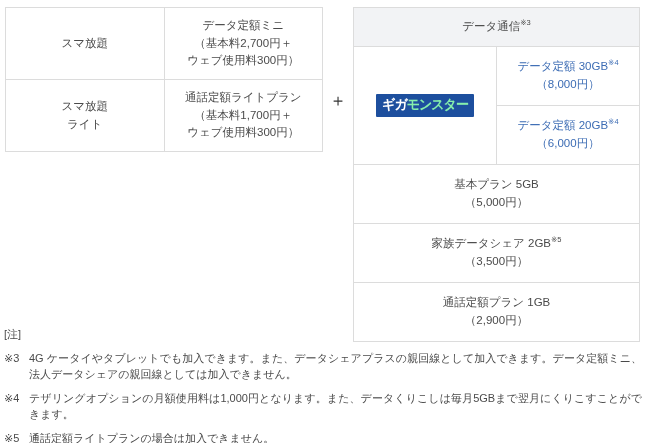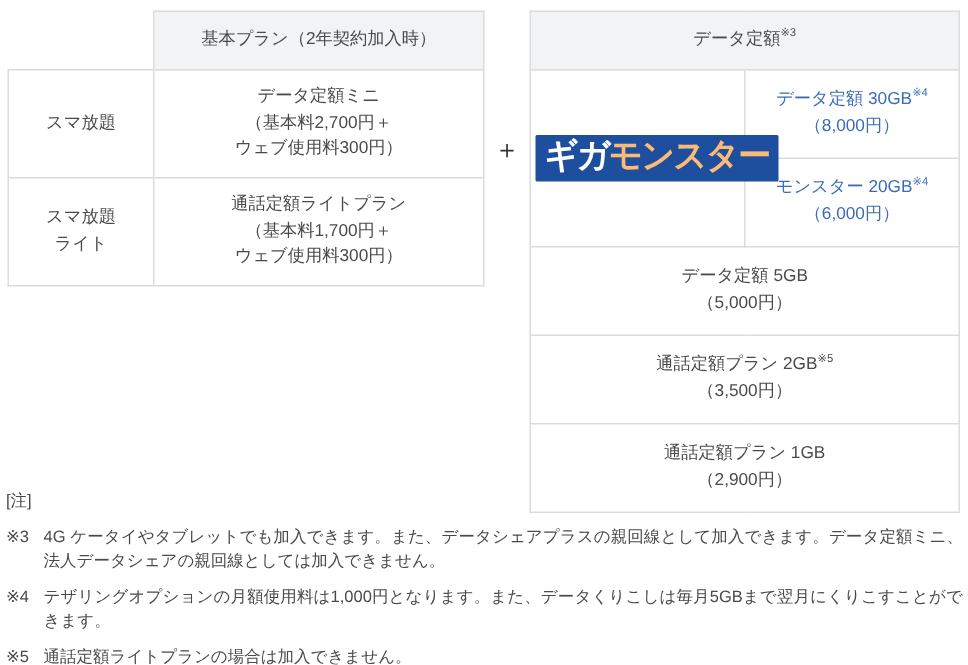--- a/index.html
+++ b/index.html
@@ -101,29 +101,29 @@
     display: inline-block;
     background: #1d4f9e;
     padding: 4px 6px 5px 6px;
     border-radius: 1px;
     line-height: 1;
     white-space: nowrap;
   }
   .logo-box .lg-a,
   .logo-box .lg-b {
     font-family: "DejaVu Sans", sans-serif;
-    font-size: 22px;
+    font-size: 13px;
     font-weight: bold;
     letter-spacing: -1px;
     line-height: 1;
     display: inline-block;
     transform: scaleY(1.05);
   }
   .logo-box .lg-a { color: #ffffff; }
-  .logo-box .lg-b { color: #fdba74; }
+  .logo-box .lg-b { color: #86efac; }
 
   
   #notes {
     position: absolute;
     left: 4px;
     top: 326px;
     width: 638px;
     font-size: 11px;
     color: #4a4a4a;
     line-height: 1.5;
@@ -153,24 +153,20 @@
   }
 </style>
 </head>
 <body>
 
 <div id="tables-area">
 
   <div id="left-table-wrap">
     <table id="left-table" class="plan-table">
       <tbody>
-        <tr>
-          <th class="col-label blank-cell"></th>
-          <th class="hdr-cell">基本プラン（2年契約加入時）</th>
-        </tr>
         <tr class="row-tall">
           <td>スマ放題</td>
           <td>
             <div>データ定額ミニ</div>
             <div>（基本料2,700円＋</div>
             <div>ウェブ使用料300円）</div>
           </td>
         </tr>
         <tr class="row-tall">
           <td>
@@ -187,49 +183,49 @@
     </table>
   </div>
 
   <div id="plus-sign">＋</div>
 
   <div id="right-table-wrap">
     <table id="right-table" class="plan-table">
       <tbody>
         <tr>
           <th class="hdr-cell" colspan="2">
-            <span>データ定額</span><span class="sup">※3</span>
+            <span>データ通信</span><span class="sup">※3</span>
           </th>
         </tr>
         <tr>
           <td class="col-logo row-logo" rowspan="2">
             <span class="logo-box">
               <span class="lg-a">ギガ</span><span class="lg-b">モンスター</span>
             </span>
           </td>
           <td class="row-gb cell-blue">
             <div><span>データ定額 30GB</span><span class="sup">※4</span></div>
             <div>（8,000円）</div>
           </td>
         </tr>
         <tr>
           <td class="row-gb cell-blue">
-            <div><span>モンスター 20GB</span><span class="sup">※4</span></div>
+            <div><span>データ定額 20GB</span><span class="sup">※4</span></div>
             <div>（6,000円）</div>
           </td>
         </tr>
         <tr>
           <td class="row-gb" colspan="2">
-            <div><span>データ定額 5GB</span><span class="sup"></span></div>
+            <div><span>基本プラン 5GB</span><span class="sup"></span></div>
             <div>（5,000円）</div>
           </td>
         </tr>
         <tr>
           <td class="row-gb" colspan="2">
-            <div><span>通話定額プラン 2GB</span><span class="sup">※5</span></div>
+            <div><span>家族データシェア 2GB</span><span class="sup">※5</span></div>
             <div>（3,500円）</div>
           </td>
         </tr>
         <tr>
           <td class="row-gb" colspan="2">
             <div><span>通話定額プラン 1GB</span><span class="sup"></span></div>
             <div>（2,900円）</div>
           </td>
         </tr>
       </tbody>

